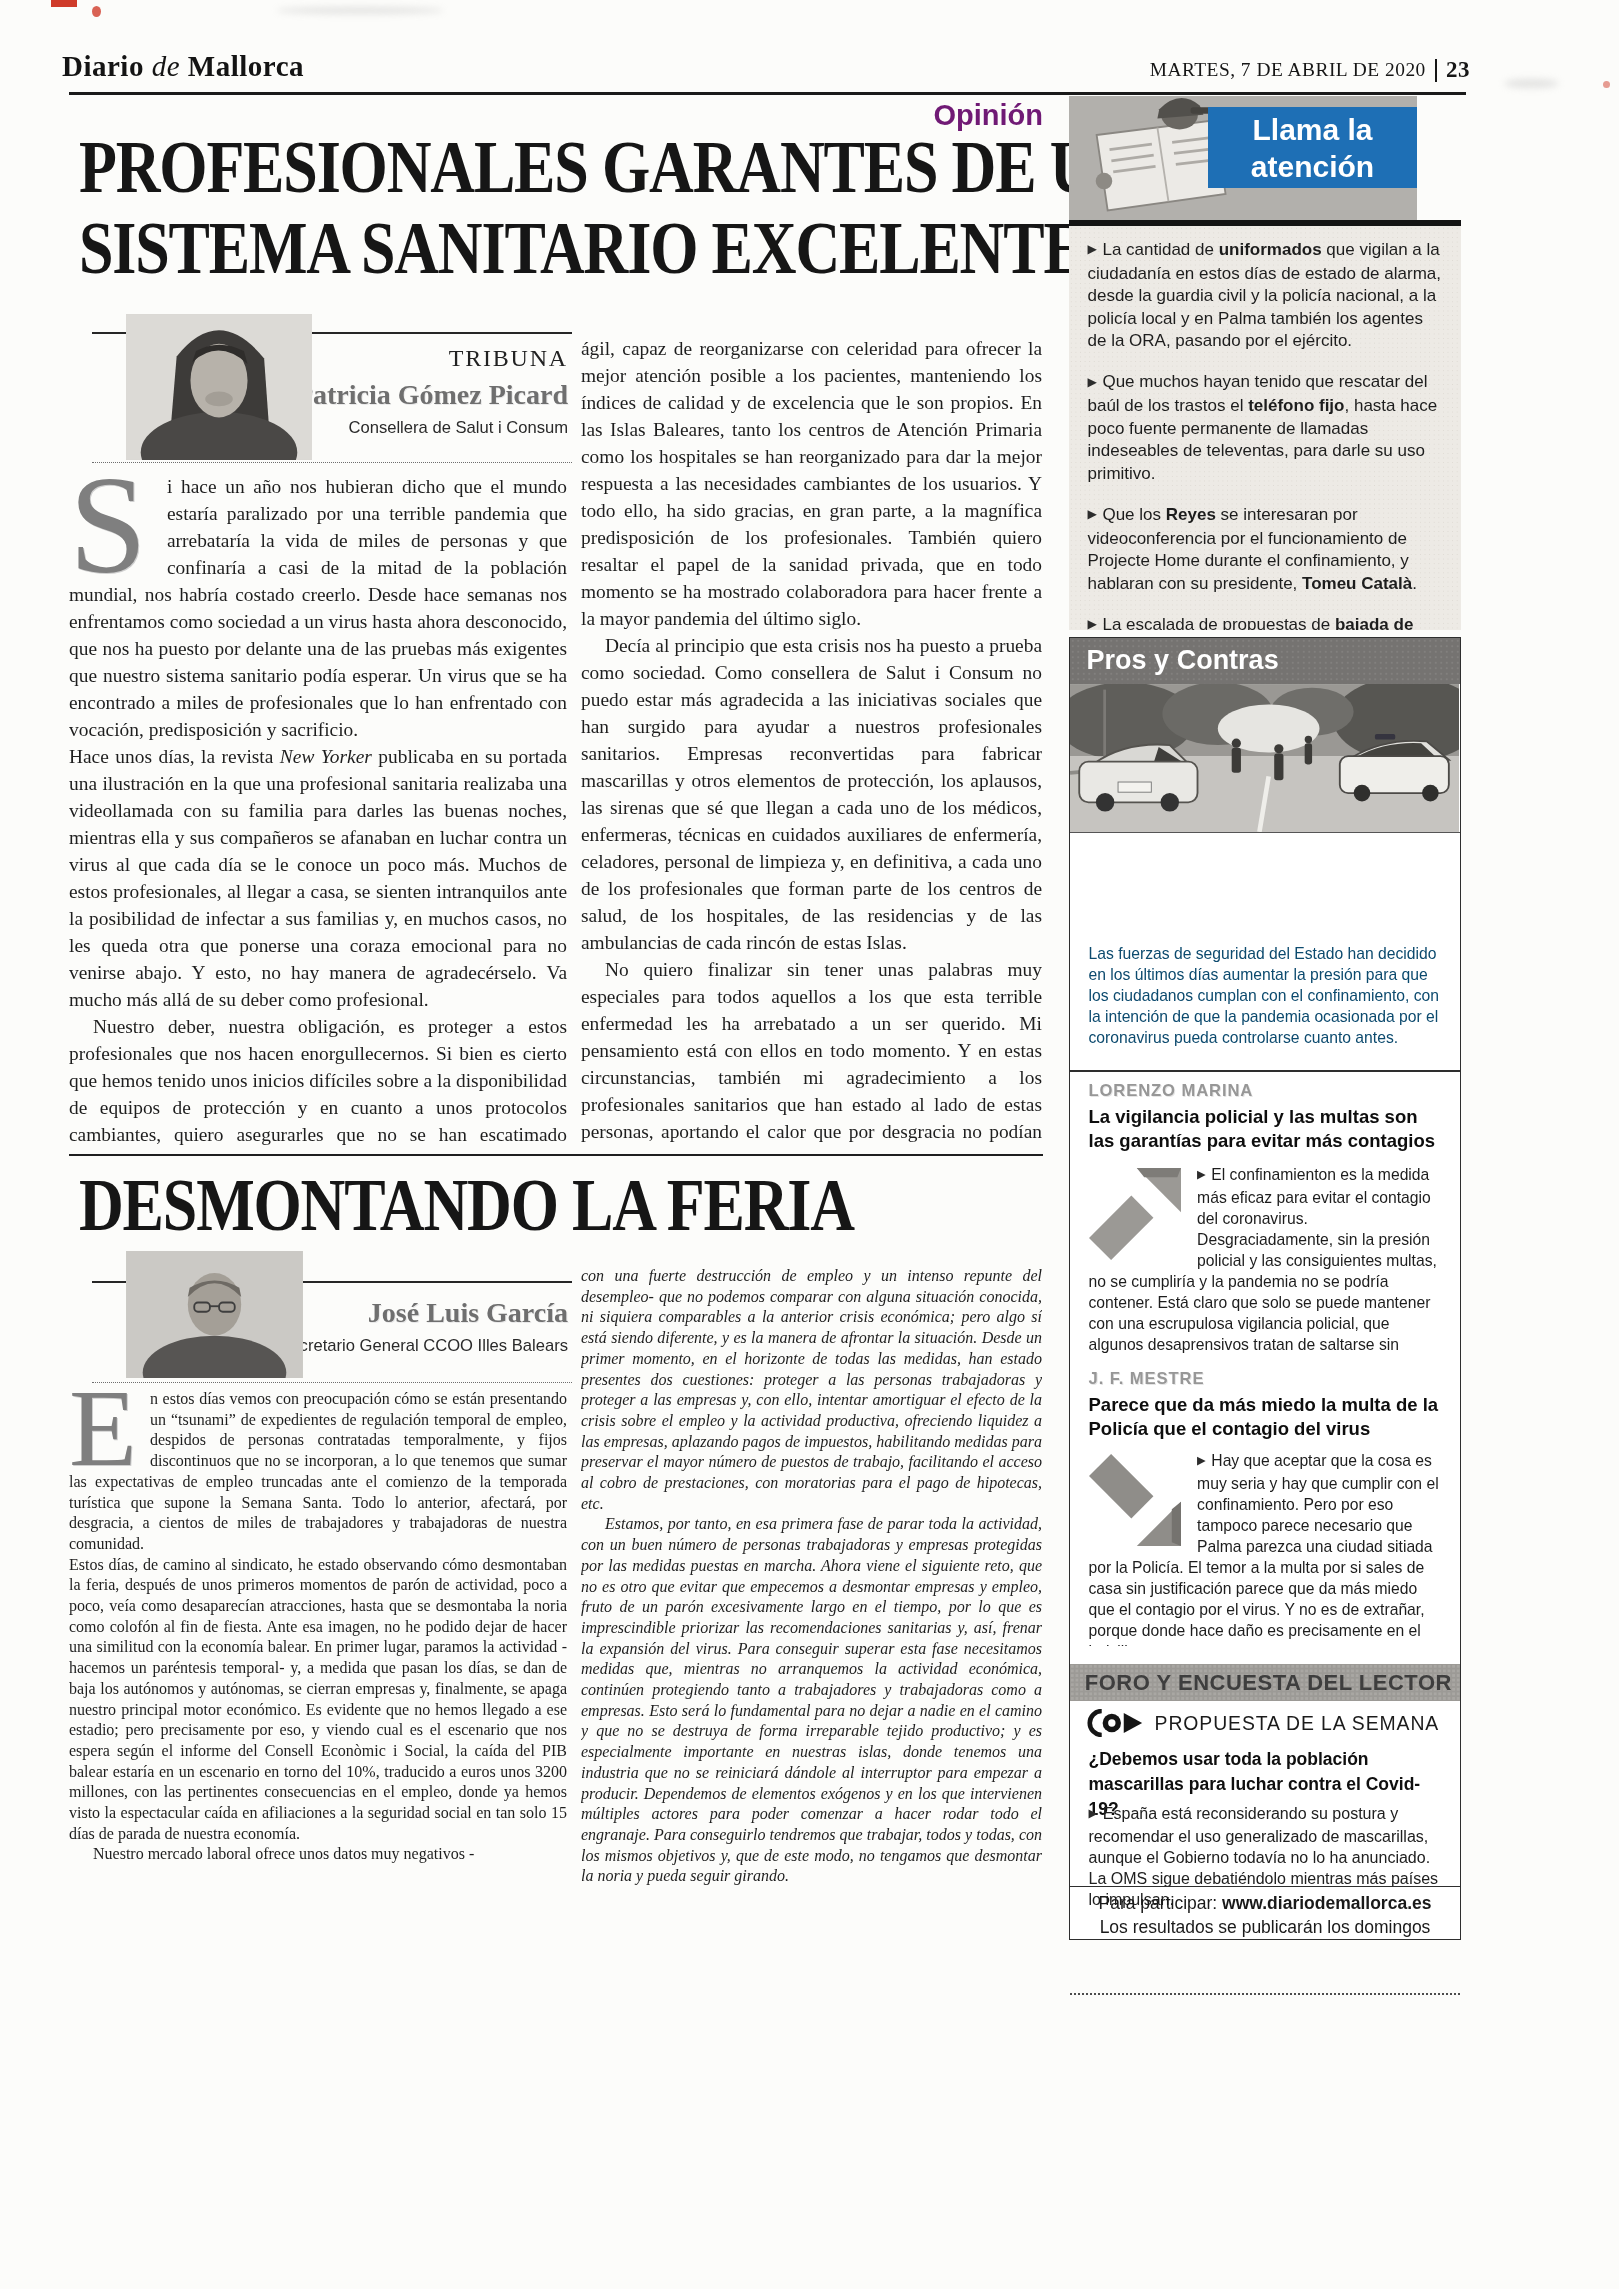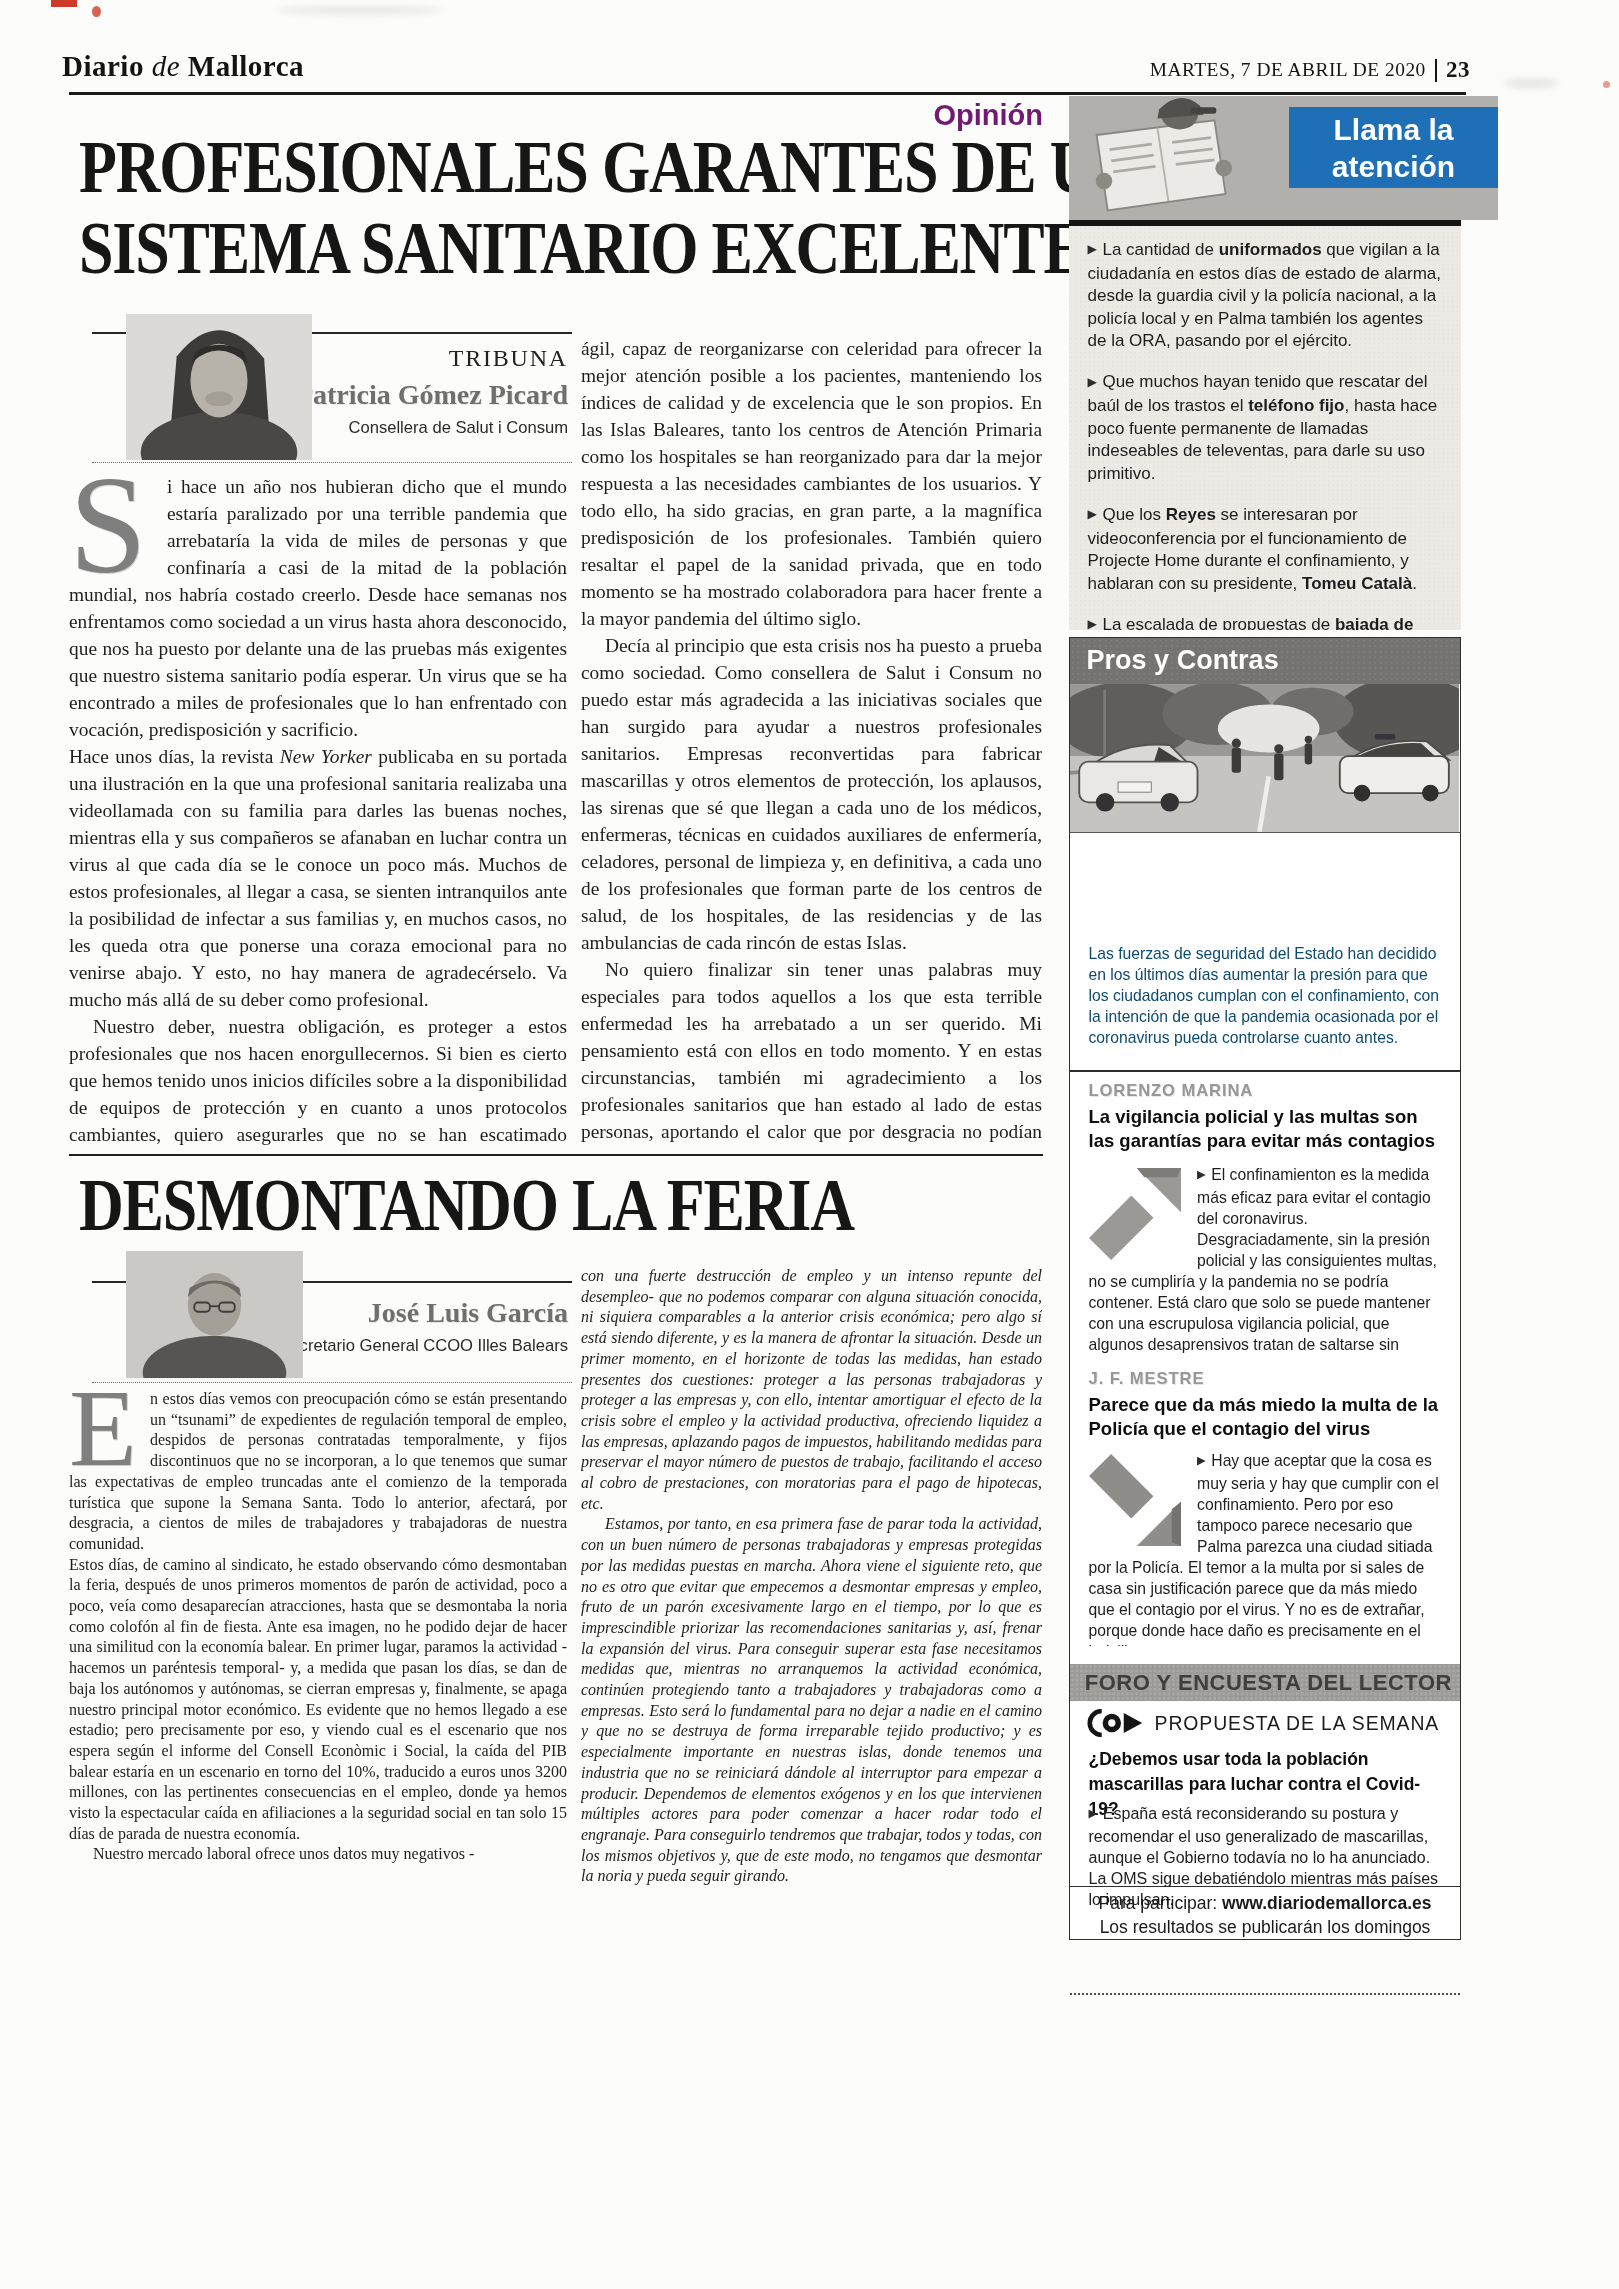--- a/index.html
+++ b/index.html
@@ -44,21 +44,21 @@
   .dropcap{float:left;color:#7f7f7f;font-weight:400;text-shadow:0.9px 0.9px 0 #cfcfcf;}
   .dc-a1{font-size:140px;line-height:103px;width:98px;}
   .dc-a2{font-size:111px;line-height:78px;width:81px;}
   .art-divider{left:69px;top:1154px;width:974px;height:1.8px;background:#1f1f1f;}
 
   
   .sans{font-family:"Liberation Sans",sans-serif;}
   .tri::before{content:"▶";font-size:.72em;margin-right:5.5px;position:relative;top:-1.8px;color:#2c2c2c;}
 
   
-  .att-head{left:1069px;top:96px;width:429px;height:124px;background:#b2b0ac;overflow:hidden;}
+  .att-head{left:1069px;top:96px;width:348px;height:124px;background:#b2b0ac;overflow:hidden;}
   .att-title{position:absolute;right:0;top:11px;width:209px;height:81px;background:#1e6fb5;color:#ffffff;
              font-family:"Liberation Sans",sans-serif;font-weight:700;font-size:30px;line-height:37px;
              text-align:center;padding-top:3.7px;box-sizing:border-box;}
   .att-bar{left:1069px;top:220px;width:392px;height:6.5px;background:#141414;}
   .att-body{left:1069px;top:226px;width:392px;height:404px;box-sizing:border-box;padding:13px 18.5px;
             background:#edeae5;background-image:radial-gradient(#ddd9d2 0.9px, transparent 0.9px);background-size:4.6px 4.6px;
             overflow:hidden;}
   .att-body p{margin:0 0 18.5px 0;font-family:"Liberation Sans",sans-serif;font-size:17px;line-height:22.6px;color:#1d1d1d;}
 
   

